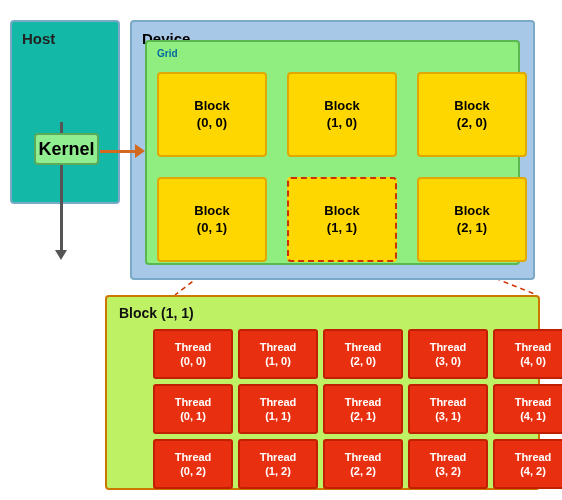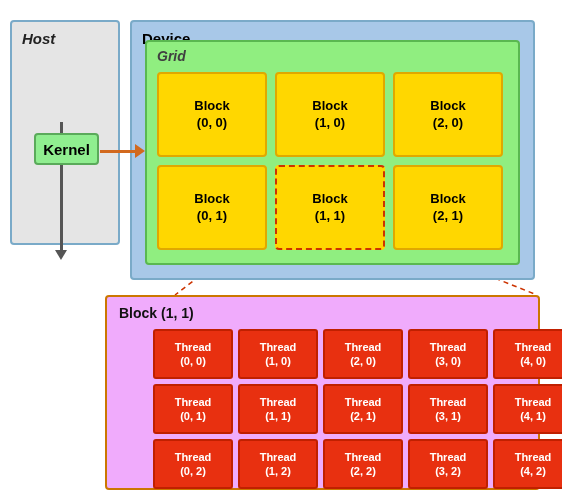--- a/index.html
+++ b/index.html
@@ -17,25 +17,24 @@
       width: 562px;
       height: 500px;
     }
 
     
     .host-box {
       position: absolute;
       left: 10px;
       top: 20px;
       width: 110px;
-      height: 225px;
-      background: #e5e5e5;
+      height: 184px;
+      background: #14b8a6;
       border: 2px solid #7aaac8;
       border-radius: 4px;
-      font-style: italic;
     }
     .host-label {
       position: absolute;
       top: 8px;
       left: 10px;
       font-weight: bold;
       font-size: 15px;
       color: #222;
     }
     .kernel-btn {
@@ -44,21 +43,21 @@
       left: 14px;
       width: 65px;
       height: 32px;
       background: #90ee90;
       border: 2px solid #5aaa5a;
       border-radius: 4px;
       display: flex;
       align-items: center;
       justify-content: center;
       font-weight: bold;
-      font-size: 15px;
+      font-size: 18px;
     }
     .arrow-right {
       position: absolute;
       top: 71px;
       left: 80px;
       width: 45px;
       height: 14px;
       display: flex;
       align-items: center;
     }
@@ -127,34 +126,33 @@
       height: 225px;
       background: #90ee80;
       border: 2px solid #5ab850;
       border-radius: 4px;
     }
     .grid-label {
       position: absolute;
       top: 6px;
       left: 10px;
       font-weight: bold;
-      font-size: 14px;
-      color: #404040;
-      font-style: italic;
+      font-size: 10px;
+      color: #0369a1;
     }
 
     
     .blocks-grid {
       position: absolute;
       top: 30px;
       left: 10px;
       display: grid;
       grid-template-columns: repeat(3, 110px);
       grid-template-rows: repeat(2, 85px);
-      gap: 8px;
+      gap: 20px;
     }
     .block-cell {
       background: #ffd700;
       border: 2px solid #e0a800;
       border-radius: 4px;
       display: flex;
       align-items: center;
       justify-content: center;
       text-align: center;
       font-size: 13px;
@@ -165,21 +163,21 @@
       border: 2.5px dashed #cc3300;
     }
 
     
     .block-expanded {
       position: absolute;
       left: 105px;
       top: 295px;
       width: 435px;
       height: 195px;
-      background: #f0abfc;
+      background: #bef264;
       border: 2px solid #cc7700;
       border-radius: 4px;
     }
     .block-expanded-label {
       position: absolute;
       top: 8px;
       left: 12px;
       font-weight: bold;
       font-size: 14px;
       color: #111;

